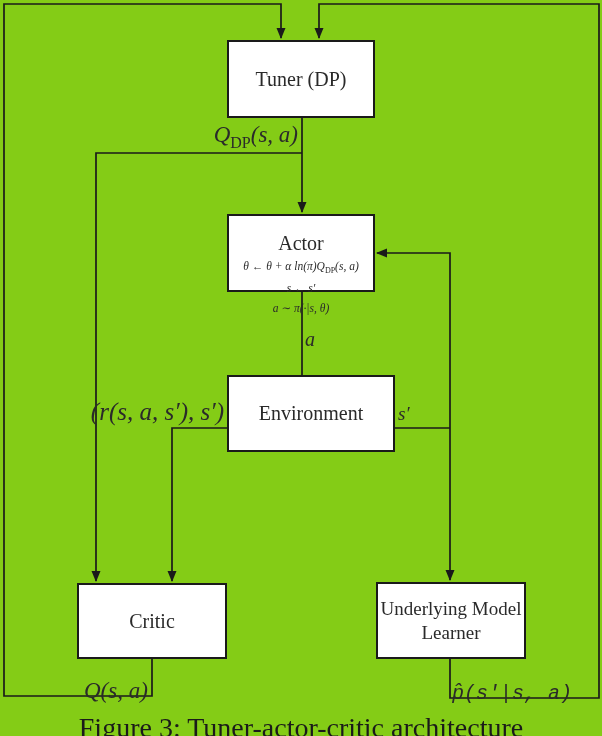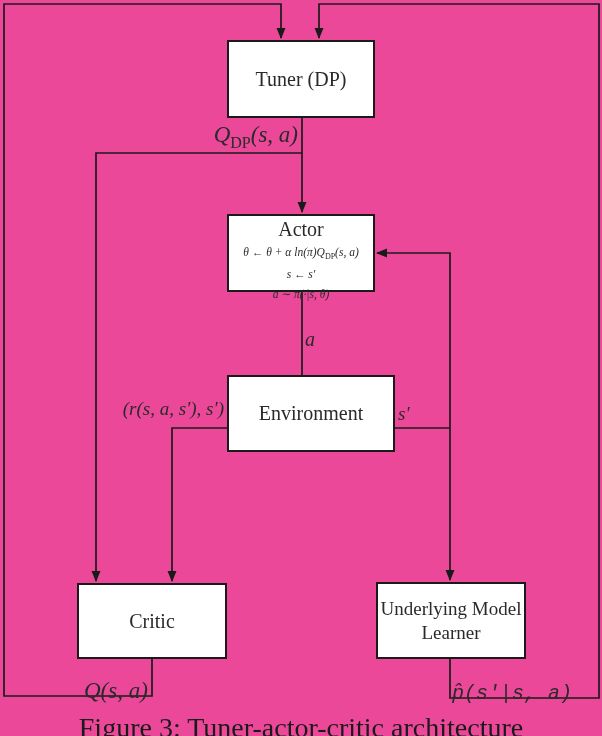--- a/index.html
+++ b/index.html
@@ -5,21 +5,21 @@
   html, body {
     margin: 0;
     padding: 0;
     background: #ffffff;
     font-family: "Liberation Serif", "DejaVu Serif", serif;
   }
   .figure-canvas {
     position: relative;
     width: 602px;
     height: 736px;
-    background: #ec4899;
+    background: #84cc16;
     overflow: hidden;
     color: #1a1a1a;
   }
   svg.wires {
     position: absolute;
     left: 0; top: 0;
     width: 602px; height: 736px;
   }
   .box {
     position: absolute;
@@ -30,21 +30,21 @@
     align-items: center;
     justify-content: center;
     text-align: center;
   }
   .box-label {
     font-size: 20px;
     color: #2a2a2a;
     line-height: 1.25;
   }
   .tuner-box       { left: 227px; top: 40px;  width: 148px; height: 78px; }
-  .actor-box       { left: 227px; top: 214px; width: 148px; height: 78px; flex-direction: column; justify-content: flex-start; padding-top: 2px; }
+  .actor-box       { left: 227px; top: 214px; width: 148px; height: 78px; flex-direction: column; justify-content: flex-start; padding-top: 16px; }
   .environment-box { left: 227px; top: 375px; width: 168px; height: 77px; }
   .critic-box      { left: 77px;  top: 583px; width: 150px; height: 76px; }
   .uml-box         { left: 376px; top: 582px; width: 150px; height: 77px; flex-direction: column; }
   .uml-box .box-label { font-size: 19px; }
 
   .actor-title { font-size: 20px; line-height: 1.1; color: #2a2a2a; }
   .actor-math  { font-size: 11.5px; line-height: 1.25; color: #2a2a2a; margin-top: 5px; }
   .actor-math sub { font-size: 8px; }
 
   .edge-label {
@@ -52,21 +52,21 @@
     white-space: nowrap;
     color: #2a2a2a;
     line-height: 1;
   }
   .mi { font-style: italic; }
   .rm { font-style: normal; }
 
   .qdp-label      { right: 304px; top: 123px; font-size: 23px; }
   .qdp-label sub  { font-size: 16px; font-style: normal; }
   .action-label   { left: 305px;  top: 329px; font-size: 20px; }
-  .reward-label   { right: 378px; top: 399px; font-size: 19px; }
+  .reward-label   { right: 378px; top: 399px; font-size: 25px; }
   .sprime-label   { left: 398px;  top: 404px; font-size: 19px; }
   .qout-label     { left: 84px;   top: 667px; font-size: 23px; margin-top: 12px; }
   .phat-label     { left: 452px;  top: 684px; font-size: 20px; font-family: Liberation Mono, monospace; }
 
   .caption {
     position: absolute;
     left: 0; top: 713px;
     width: 602px;
     text-align: center;
     font-size: 28px;

